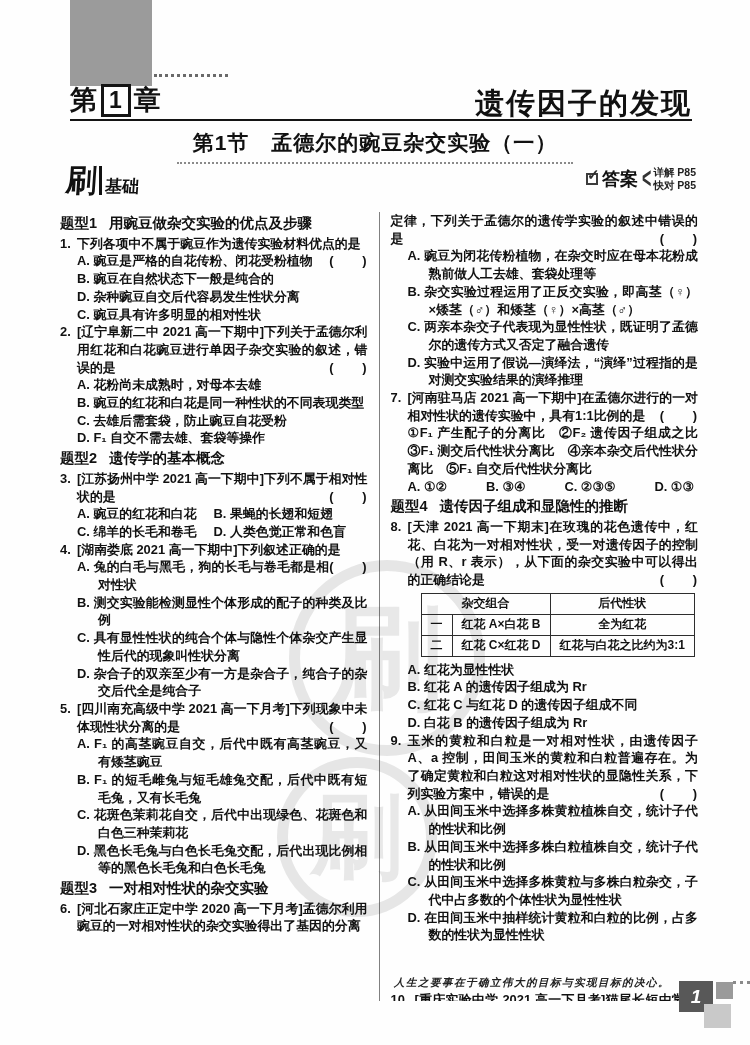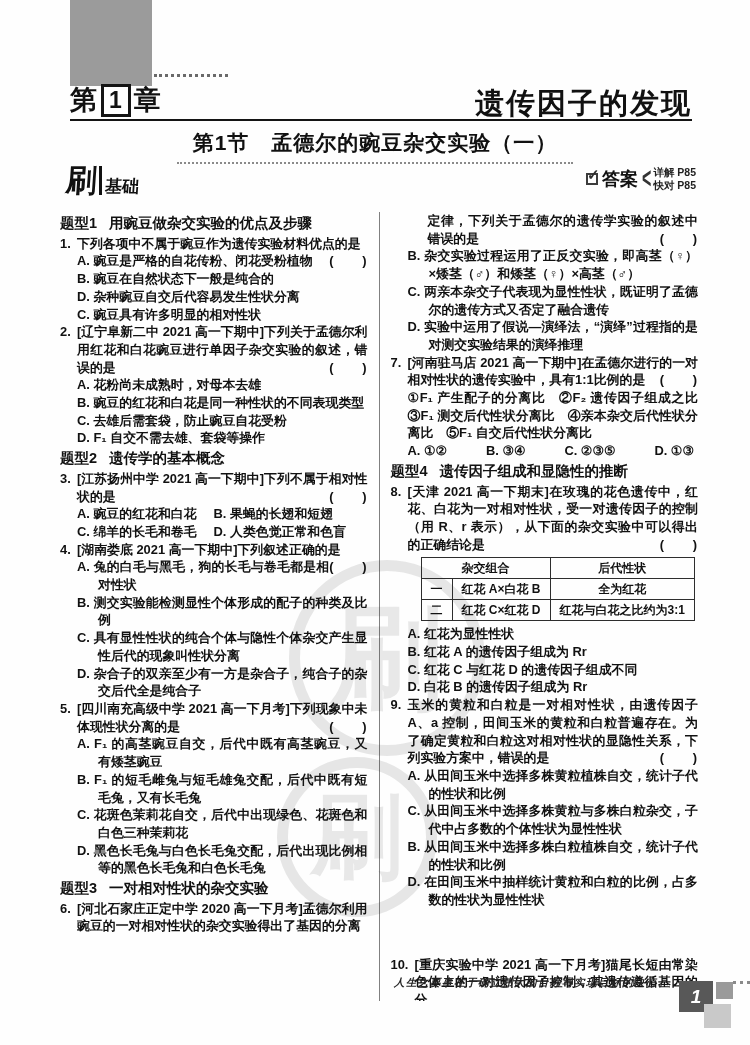--- a/index.html
+++ b/index.html
@@ -39,21 +39,21 @@
   .col { flex:1 1 0; overflow:hidden; font-size:12.9px; line-height:17.7px; font-weight:600; text-align:justify; }
   .col.left  { padding-right:11px; }
   .col.right { padding-left:11px; }
   .divider { width:1px; background:#808080; }
 
   .topic { font-size:14.5px; font-weight:900; margin:3px 0 2px; }
   .topic .tlabel { margin-right:12px; }
   .q { position:relative; }
   .stem { position:relative; padding-left:17px; }
   .stem .qnum { position:absolute; left:0; top:0; font-weight:800; }
-  .stem.nonum { padding-left:0;margin-left:37px; }
+  .stem.nonum { padding-left:0; }
   .stem.wide { padding-left:24px;margin-top:47px; }
   .bracket { float:right; font-weight:700; letter-spacing:1px; }
   .opt { padding-left:38px; text-indent:-21px; }
   .opt-grid { display:grid; grid-template-columns:47% 53%; padding-left:17px; }
   .opt2 { padding:0; text-indent:0; }
   .subitems { padding-left:17px; }
   .optrow { display:flex; justify-content:space-between; padding-left:17px; padding-right:4px; }
 
   .qtable { border-collapse:collapse; margin:4px 0 4px 30px; font-size:12px; text-align:center; }
   .qtable th, .qtable td { border:1.2px solid #2d2d2d; padding:1px 9px; font-weight:700; height:21px;margin-left:36px; }
@@ -194,20 +194,21 @@
 
     <div class="divider"></div>
 
     <section class="col right">
 
       <div class="q">
         <div class="stem nonum">
           <span>定律，下列关于孟德尔的遗传学实验的叙述中错误的是</span><span class="bracket">(　　)</span>
         </div>
         <div class="opts">
+            <div class="opt">A. 豌豆为闭花传粉植物，在杂交时应在母本花粉成熟前做人工去雄、套袋处理等</div>
             <div class="opt">B. 杂交实验过程运用了正反交实验，即高茎（♀）×矮茎（♂）和矮茎（♀）×高茎（♂）</div>
             <div class="opt">C. 两亲本杂交子代表现为显性性状，既证明了孟德尔的遗传方式又否定了融合遗传</div>
             <div class="opt">D. 实验中运用了假说—演绎法，“演绎”过程指的是对测交实验结果的演绎推理</div>
           </div>
       </div>
 
       <div class="q">
         <div class="stem">
           <span class="qnum">7.</span><span>[河南驻马店 2021 高一下期中]在孟德尔进行的一对相对性状的遗传实验中，具有1:1比例的是</span><span class="bracket">(　　)</span>
         </div>
@@ -253,22 +254,22 @@
             <div class="opt">D. 白花 B 的遗传因子组成为 Rr</div>
           </div>
       </div>
 
       <div class="q">
         <div class="stem">
           <span class="qnum">9.</span><span>玉米的黄粒和白粒是一对相对性状，由遗传因子 A、a 控制，田间玉米的黄粒和白粒普遍存在。为了确定黄粒和白粒这对相对性状的显隐性关系，下列实验方案中，错误的是</span><span class="bracket">(　　)</span>
         </div>
         <div class="opts">
             <div class="opt">A. 从田间玉米中选择多株黄粒植株自交，统计子代的性状和比例</div>
+            <div class="opt">B. 从田间玉米中选择多株白粒植株自交，统计子代的性状和比例</div>
             <div class="opt">C. 从田间玉米中选择多株黄粒与多株白粒杂交，子代中占多数的个体性状为显性性状</div>
-            <div class="opt">B. 从田间玉米中选择多株白粒植株自交，统计子代的性状和比例</div>
             <div class="opt">D. 在田间玉米中抽样统计黄粒和白粒的比例，占多数的性状为显性性状</div>
           </div>
       </div>
 
       <div class="q">
         <div class="stem wide">
           <span class="qnum">10.</span><span>[重庆实验中学 2021 高一下月考]猫尾长短由常染色体上的一对遗传因子控制，其遗传遵循基因的分</span>
         </div>
       </div>
 

